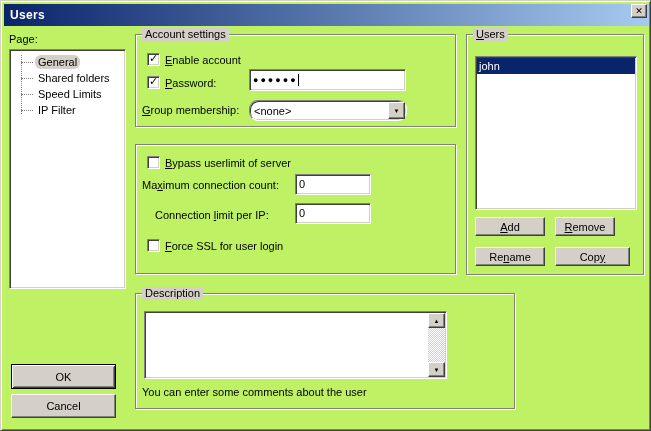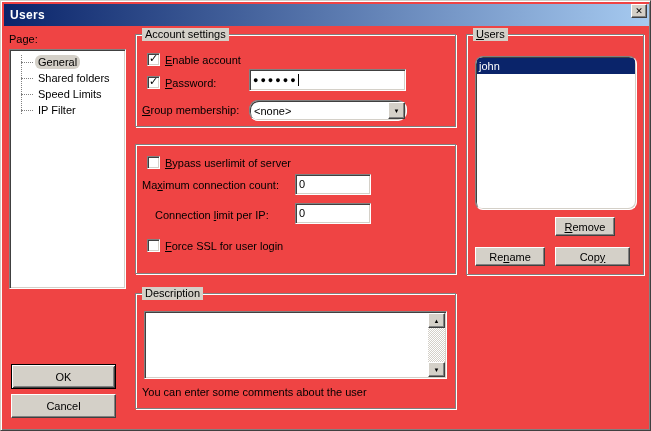--- a/index.html
+++ b/index.html
@@ -5,21 +5,21 @@
   * { margin:0; padding:0; box-sizing:border-box; }
   html,body { width:651px; height:431px; }
   body {
     font-family: "Liberation Sans", "DejaVu Sans", sans-serif;
     font-size: 11px;
     color: #000;
     background:#808080;
   }
   .dialog {
     position:relative; width:651px; height:431px;
-    background:#ef4444;
+    background:#bef264;
     border:1px solid; border-color:#d4d0c8 #404040 #404040 #d4d0c8;
     box-shadow: inset 1px 1px 0 #ffffff, inset -1px -1px 0 #808080;
     overflow:hidden;
   }
   .titlebar {
     position:absolute; left:3px; top:3px; width:645px; height:22px;
     background: linear-gradient(to right, #0a246a, #a6caf0);
     display:flex; align-items:center;
   }
   .titlebar .title {
@@ -207,47 +207,50 @@
 
     <div class="label" style="left:6px; top:64px;margin-left:13px;"><span>Connection </span><span class="u">l</span><span>imit per IP:</span></div>
     <div class="field" style="left:159px; top:58px; width:76px; height:21px;">
       <span>0</span>
     </div>
 
     <div class="checkbox" style="left:11px; top:94px;"></div>
     <div class="label" style="left:29px; top:95px;"><span></span><span class="u">F</span><span>orce SSL for user login</span></div>
   </div>
 
-  <div class="group" style="left:134px; top:292px; width:321px; height:116px;">
+  <div class="group" style="left:134px; top:292px; width:380px; height:116px;">
     <span class="group-title">Description</span>
 
     <div class="textarea" style="left:8px; top:17px; width:303px; height:68px;">
       <div class="text-content"></div>
       <div class="scrollbar">
         <div class="scroll-btn">
             <span>▲</span>
           </div>
         <div class="scroll-btn">
             <span>▼</span>
           </div>
       </div>
     </div>
 
     <div class="label" style="left:6px; top:92px;">You can enter some comments about the user</div>
   </div>
 
   <div class="group" style="left:465px; top:33px; width:178px; height:241px;">
     <span class="group-title"><span></span><span class="u">U</span><span>sers</span></span>
 
-    <div class="listbox" style="left:8px; top:21px; width:162px; height:154px;border-radius:8px;">
+    <div class="listbox" style="left:8px; top:21px; width:162px; height:154px;">
       <div class="list-row selected">
         <span>john</span>
       </div>
     </div>
 
+    <div class="btn" style="left:8px; top:182px; width:70px; height:19px;">
+        <span><span></span><span class="u">A</span><span>dd</span></span>
+      </div>
     <div class="btn" style="left:88px; top:182px; width:60px; height:19px;">
         <span><span></span><span class="u">R</span><span>emove</span></span>
       </div>
     <div class="btn" style="left:8px; top:212px; width:70px; height:19px;">
         <span><span>Re</span><span class="u">n</span><span>ame</span></span>
       </div>
     <div class="btn" style="left:88px; top:212px; width:75px; height:19px;">
         <span><span>Cop</span><span class="u">y</span><span></span></span>
       </div>
   </div>

